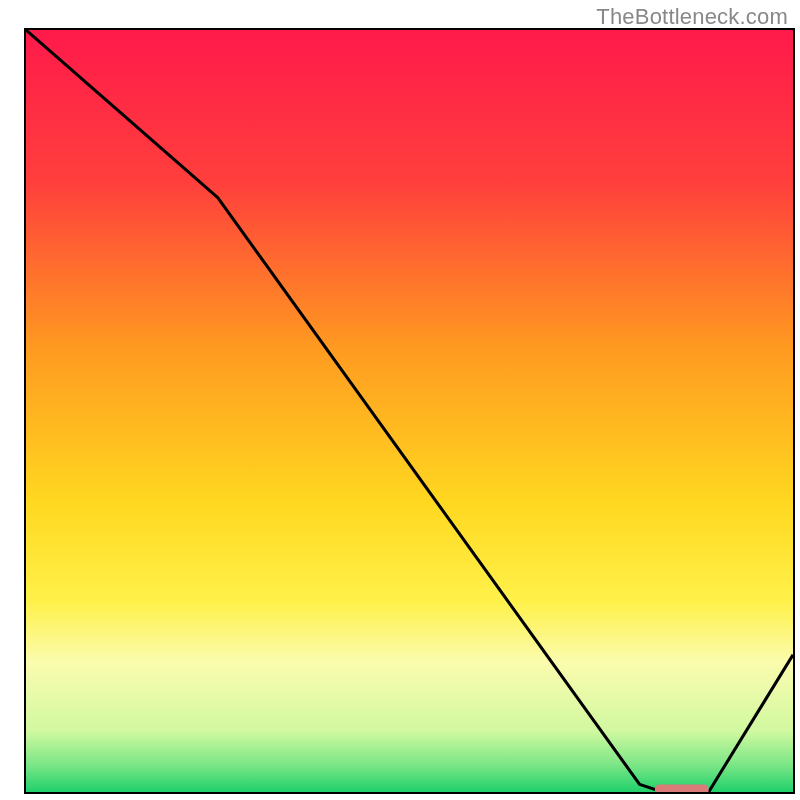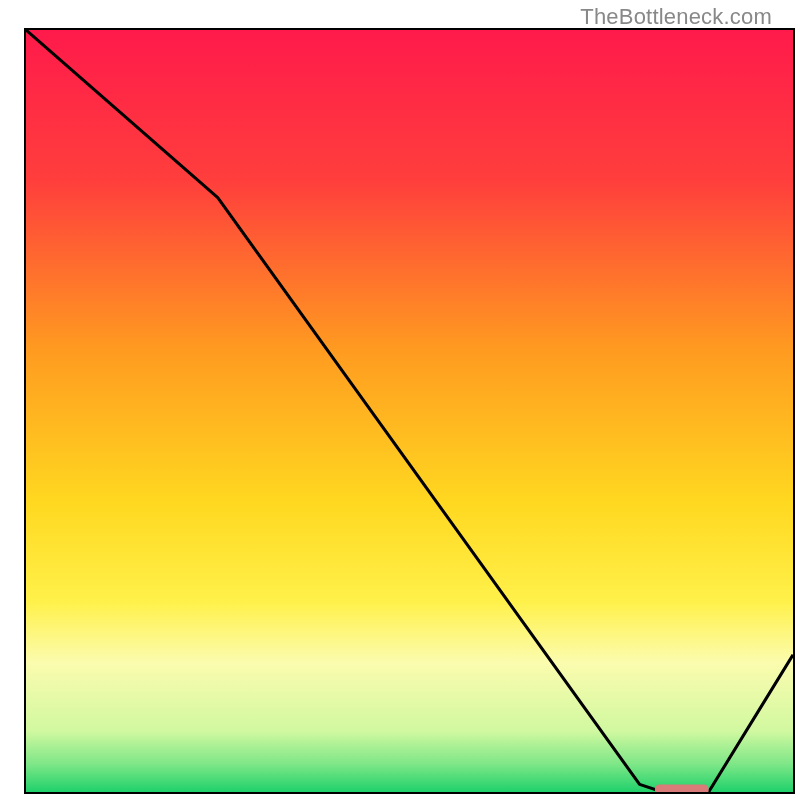--- a/index.html
+++ b/index.html
@@ -11,21 +11,21 @@
     font-family: Arial, Helvetica, sans-serif;
   }
   .container {
     position: relative;
     width: 800px;
     height: 800px;
   }
   .watermark {
     position: absolute;
     top: 4px;
-    right: 28px;
+    right: 12px;
     color: #888888;
     font-size: 22px;
     letter-spacing: 0.2px;
     z-index: 10;
   }
   .frame {
     position: absolute;
     left: 24px;
     top: 28px;
     right: 5px;

